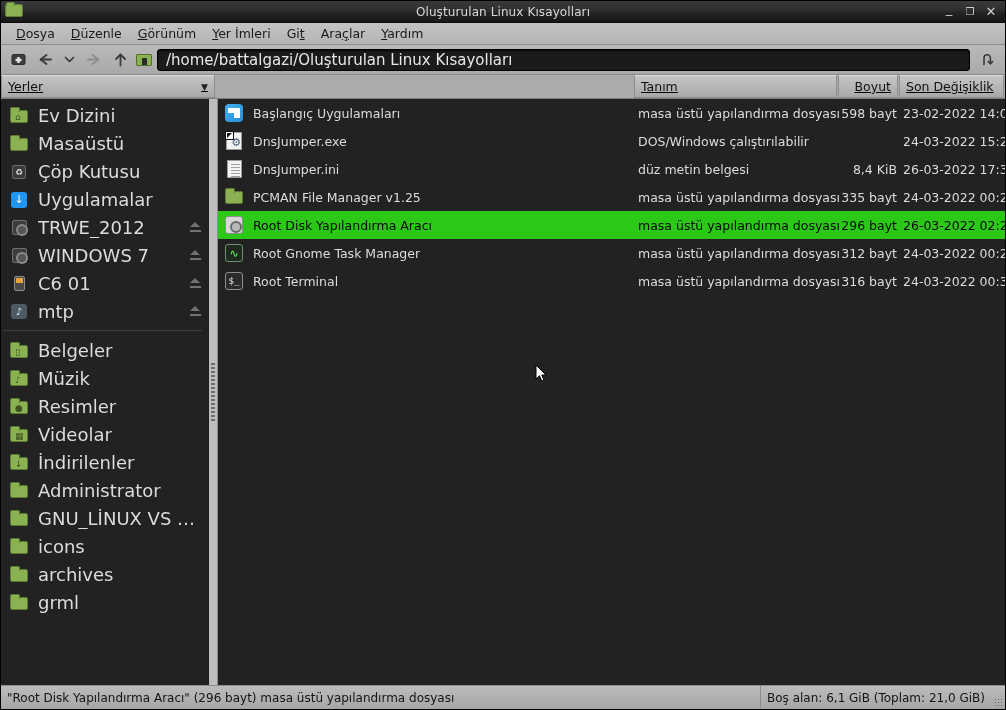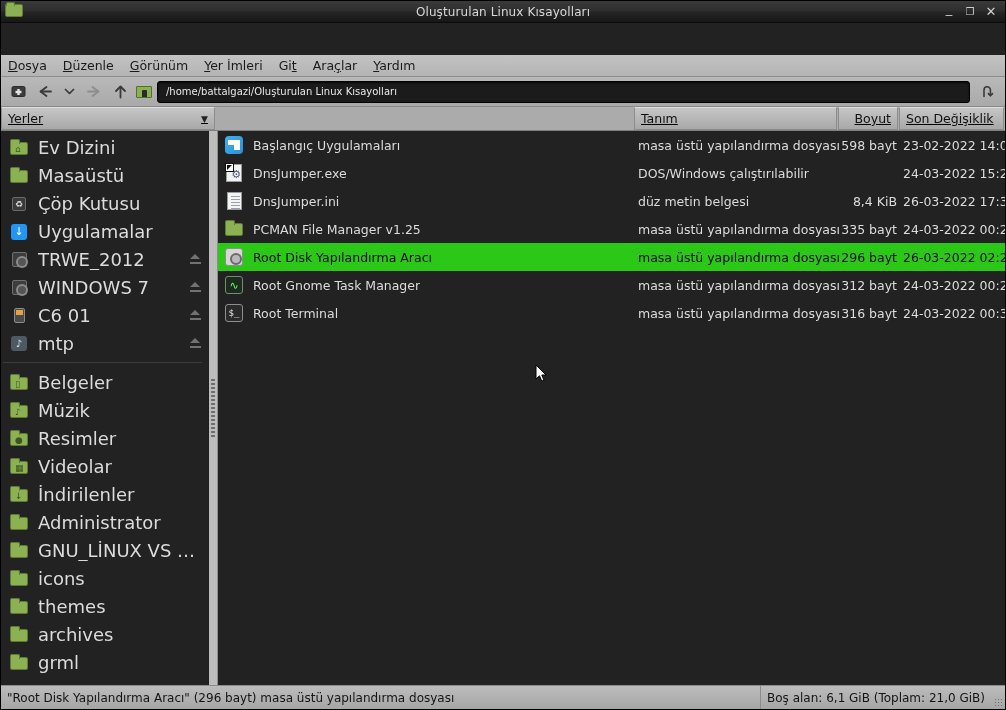--- a/index.html
+++ b/index.html
@@ -54,23 +54,22 @@
   }
   .win-btn.min { font-size: 13px; position: relative; top: -3px; }
   .win-btn.max { font-size: 10px; }
   .win-btn.close { font-size: 13px; font-weight: bold; }
 
   
   .menubar {
     height: 22px; flex: 0 0 22px;
     background: linear-gradient(to bottom, #c3c3c3, #b4b4b4);
     display: flex; align-items: center;
-    gap: 2px;
+    padding-left: 8px; gap: 2px;
     border-bottom: 1px solid #8e8e8e;
-    margin-top: 32px;
   }
   .menu-item {
     font-size: 12.5px; color: #1a1a1a;
     padding: 2px 7px; cursor: default; white-space: nowrap;
   }
   .menu-item u { text-decoration: underline; }
 
   
   .toolbar {
     height: 30px; flex: 0 0 30px;
@@ -87,21 +86,21 @@
   }
   .tbtn.disabled { color: #8d8d8d; cursor: default; }
   .tbtn svg { display: block; }
   .tbtn.narrow { width: 20px; }
   .pathbar {
     flex: 1 1 auto; height: 22px; margin: 0 4px 0 2px;
     background: #1b1b1b; border: 1px solid #000;
     border-radius: 3px;
     display: flex; align-items: center;
     padding: 0 8px;
-    font-size: 10px; color: #e8e8e8;
+    font-size: 15px; color: #e8e8e8;
     box-shadow: inset 0 1px 2px rgba(0,0,0,.8);
     overflow: hidden; white-space: nowrap;
   }
   .homebtn {
     width: 20px; height: 16px;
     display: flex; align-items: center; justify-content: center;
   }
   .home-folder {
     width: 16px; height: 12px; background: #8cb152;
     border: 1px solid #54702e; border-radius: 1px;
@@ -575,26 +574,20 @@
         <div class="side-item">
           <span class="sicon">
             <span class="ic-folder"></span>
           </span>
           <span class="side-label">icons</span>
         </div>
         <div class="side-item">
           <span class="sicon">
             <span class="ic-folder"></span>
           </span>
-          <span class="side-label">themes</span>
-        </div>
-        <div class="side-item">
-          <span class="sicon">
-            <span class="ic-folder"></span>
-          </span>
           <span class="side-label">archives</span>
         </div>
         <div class="side-item">
           <span class="sicon">
             <span class="ic-folder"></span>
           </span>
           <span class="side-label">grml</span>
         </div>
       </div>
     <div class="splitter">

